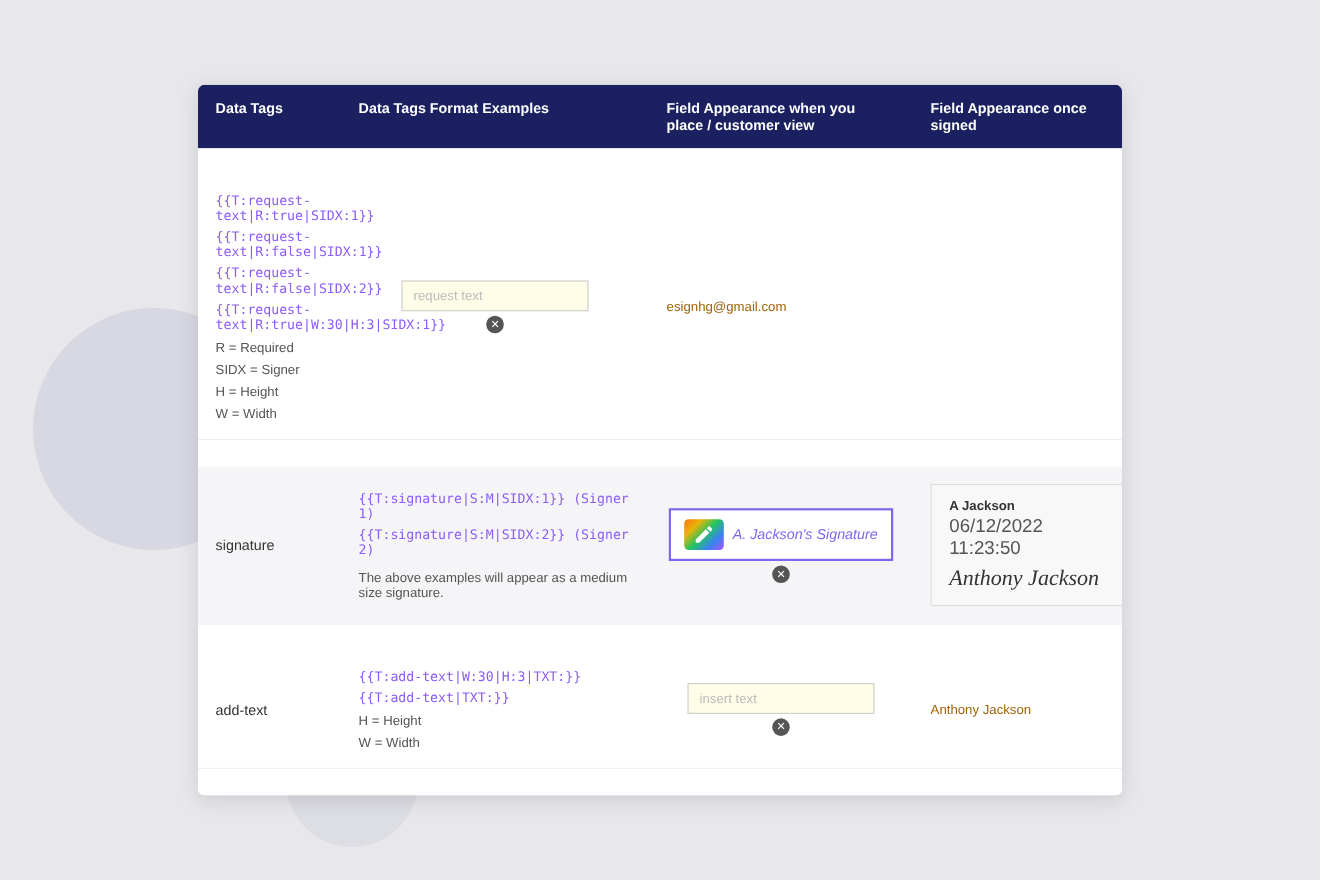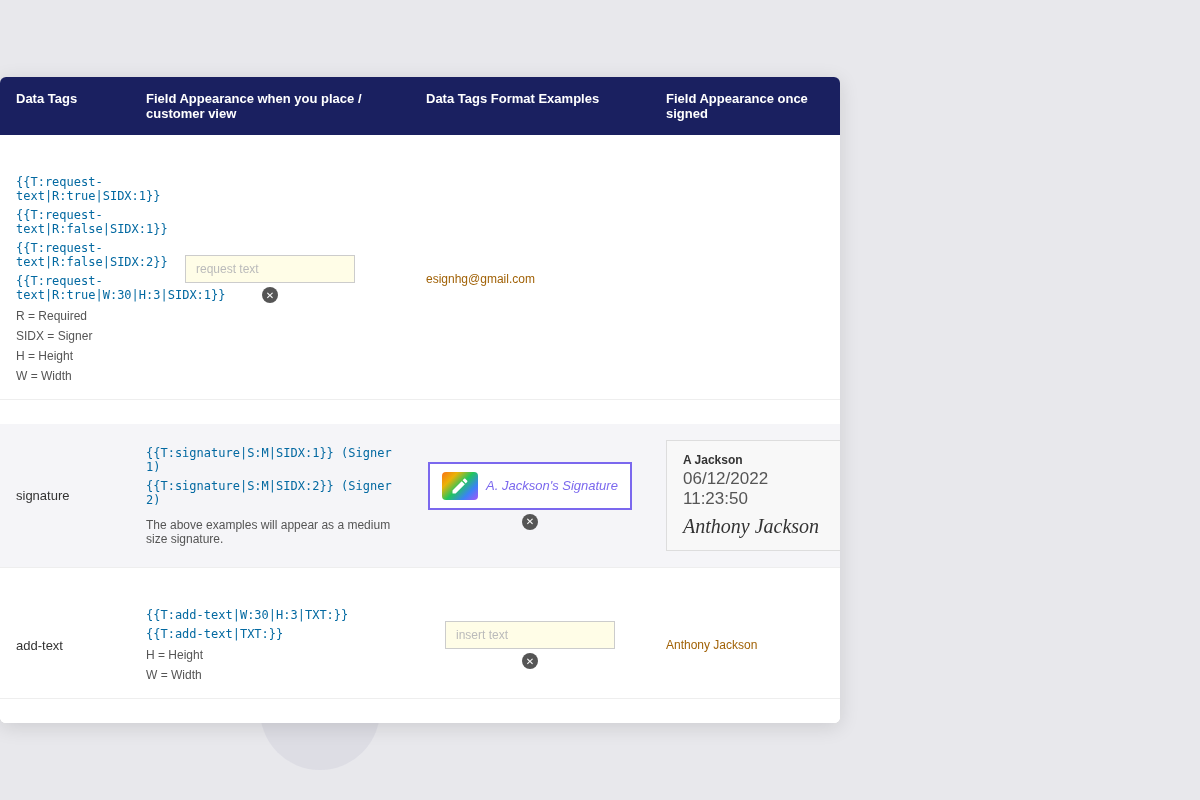--- a/index.html
+++ b/index.html
@@ -13,21 +13,21 @@
       min-height: 800px;
       width: 1200px;
     }
 
     .page-wrapper {
       position: relative;
       width: 1200px;
       height: 800px;
       background: #e8e8ec;
       display: flex;
-      justify-content: flex-start;
+      justify-content: center;
       align-items: center;
       overflow: hidden;
     }
 
     
     .bg-circle {
       position: absolute;
       left: 30px;
       top: 280px;
       width: 220px;
@@ -105,21 +105,21 @@
 
     .td.desc-cell {
       font-size: 12px;
       color: #333;
       gap: 4px;
     }
 
     .desc-cell .code-line {
       font-family: monospace;
       font-size: 12px;
-      color: #0369a1;
+      color: #8b5cf6;
       margin-bottom: 1px;
     }
 
     .desc-cell .note-line {
       color: #555;
       font-size: 12px;
       margin-top: 2px;
     }
 
     .td.field-preview {
@@ -253,22 +253,22 @@
 <body>
 
 <div class="page-wrapper">
   <div class="bg-circle"></div>
   <div class="bg-circle-2"></div>
 
   <div class="main-card">
 
     <div class="table-header">
       <div class="th">Data Tags</div>
+      <div class="th">Data Tags Format Examples</div>
       <div class="th">Field Appearance when you place / customer view</div>
-      <div class="th">Data Tags Format Examples</div>
       <div class="th">Field Appearance once signed</div>
     </div>
 
     <div class="table-body">
 
       <div class="spacer-row"></div>
 
       <div class="table-row">
         <div class="td desc-cell">
           <span class="code-line">{{T:request-text|R:true|SIDX:1}}</span>

